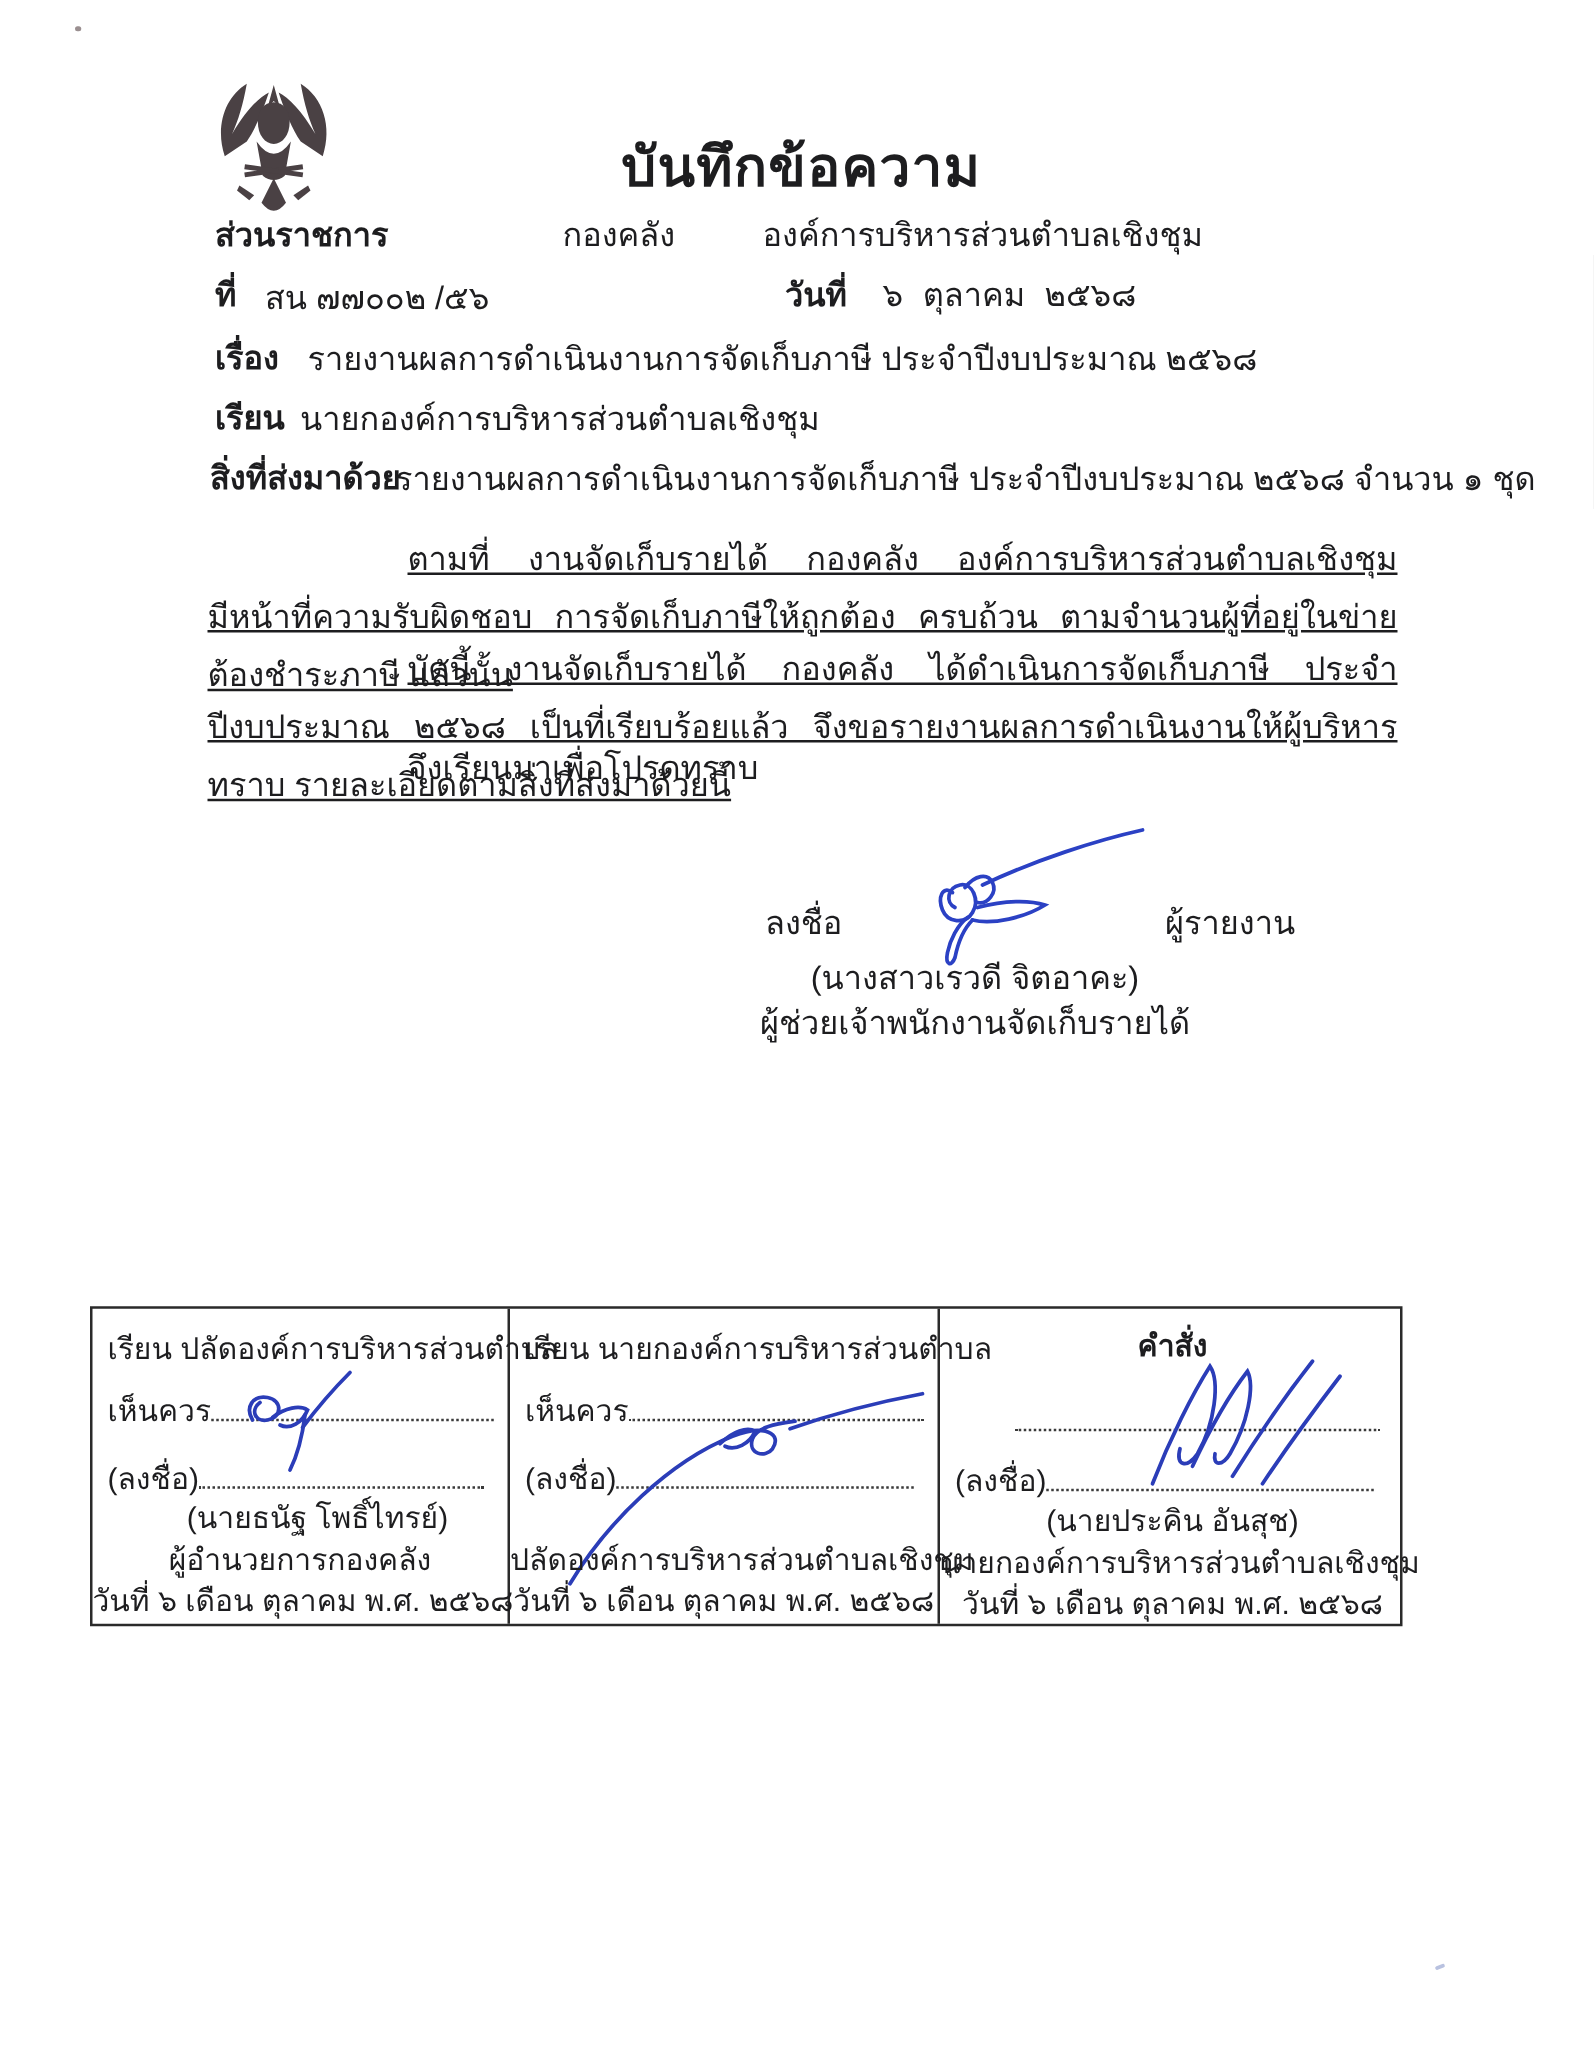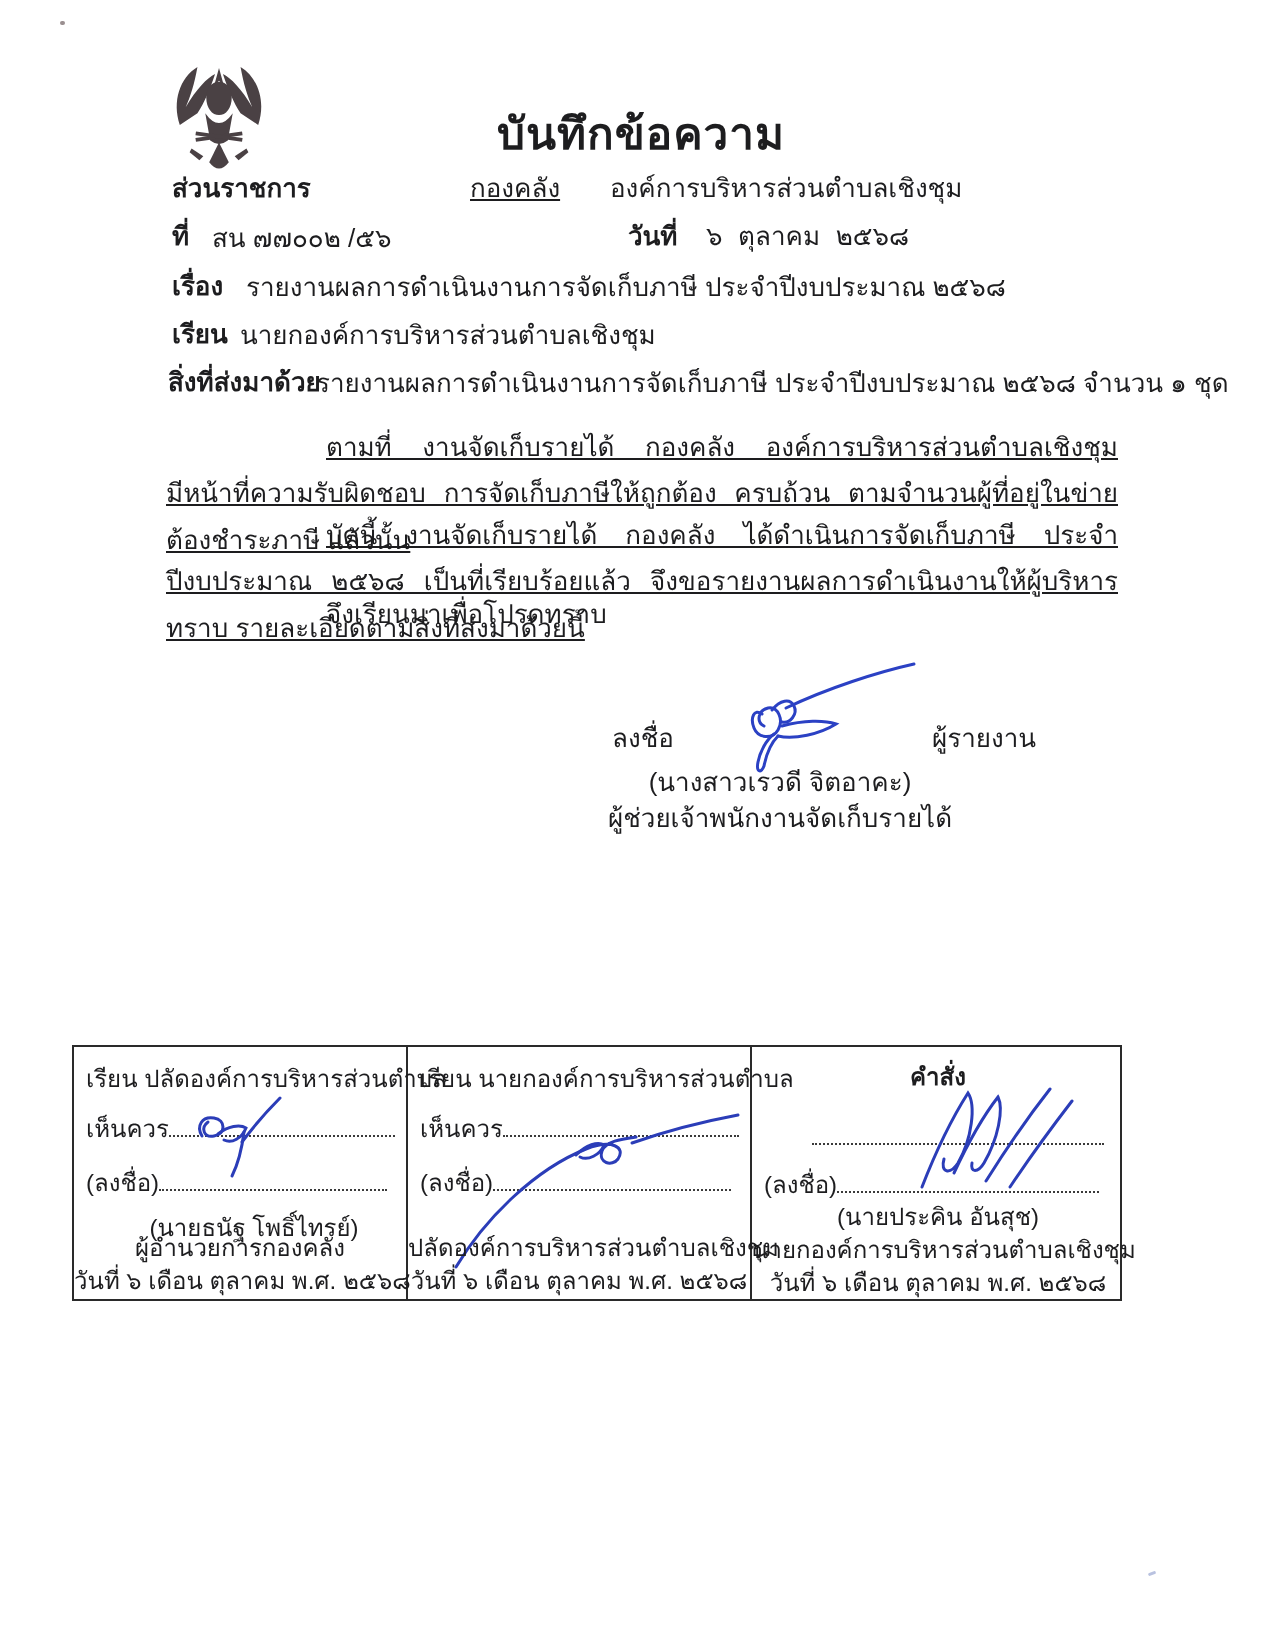--- a/index.html
+++ b/index.html
@@ -71,21 +71,21 @@
         <rect x="26" y="74" width="48" height="4" transform="rotate(8 50 76)"></rect>
         <path d="M22,88 L34,96 L30,100 L20,92 Z"></path>
         <path d="M78,88 L66,96 L70,100 L80,92 Z"></path>
       </g>
     </svg>
   </div>
 
   <div class="abs title" style="left:497px;top:98px;">บันทึกข้อความ</div>
 
   <div class="abs t26 b" style="left:172px;top:172px;">ส่วนราชการ</div>
-  <div class="abs t26" style="left:470px;top:172px;text-decoration:underline;">กองคลัง</div>
+  <div class="abs t26" style="left:450px;top:172px;">กองคลัง</div>
   <div class="abs t26" style="left:610px;top:172px;">องค์การบริหารส่วนตำบลเชิงชุม</div>
 
   <div class="abs t26 b" style="left:172px;top:220px;">ที่</div>
   <div class="abs t26" style="left:212px;top:222px;">สน ๗๗๐๐๒ /๕๖</div>
   <div class="abs t26 b" style="left:628px;top:220px;">วันที่</div>
   <div class="abs t26" style="left:706px;top:222px;font-family:Liberation Mono, monospace;">๖  ตุลาคม   ๒๕๖๘</div>
 
   <div class="abs t26 b" style="left:172px;top:270px;">เรื่อง</div>
   <div class="abs t26" style="left:246px;top:271px;text-align:center;">รายงานผลการดำเนินงานการจัดเก็บภาษี ประจำปีงบประมาณ ๒๕๖๘</div>
 
@@ -128,21 +128,21 @@
       <div class="abs sig" style="left:110px;top:45px;width:130px;height:100px;">
         <svg width="130" height="100" viewBox="0 0 130 100">
           <g fill="none" stroke="#2b3db8" stroke-width="3" stroke-linecap="round">
             <path d="M18,44 C12,34 18,24 30,26 C42,28 42,42 30,44 C20,46 16,36 24,30"></path>
             <path d="M34,42 C44,34 56,32 62,36 C58,46 48,52 40,48"></path>
             <path d="M58,50 C70,34 84,18 96,6"></path>
             <path d="M60,40 C58,56 54,72 48,84"></path>
           </g>
         </svg>
       </div>
-      <div class="centerline" style="top:161px;margin-left:28px;">(นายธนัฐ  โพธิ์ไทรย์)</div>
+      <div class="centerline" style="top:147px;margin-left:28px;">(นายธนัฐ  โพธิ์ไทรย์)</div>
       <div class="centerline" style="top:181px;">ผู้อำนวยการกองคลัง</div>
       <div class="centerline" style="top:214px;">วันที่ ๖ เดือน ตุลาคม พ.ศ. ๒๕๖๘</div>
     </div>
 
     <div class="cell">
       <div class="rowline" style="top:12px;">เรียน นายกองค์การบริหารส่วนตำบล</div>
       <div class="rowline" style="top:62px;">
         <span>เห็นควร</span><span class="dotted" style="width:236px;"></span>
       </div>
       <div class="rowline" style="top:116px;">

